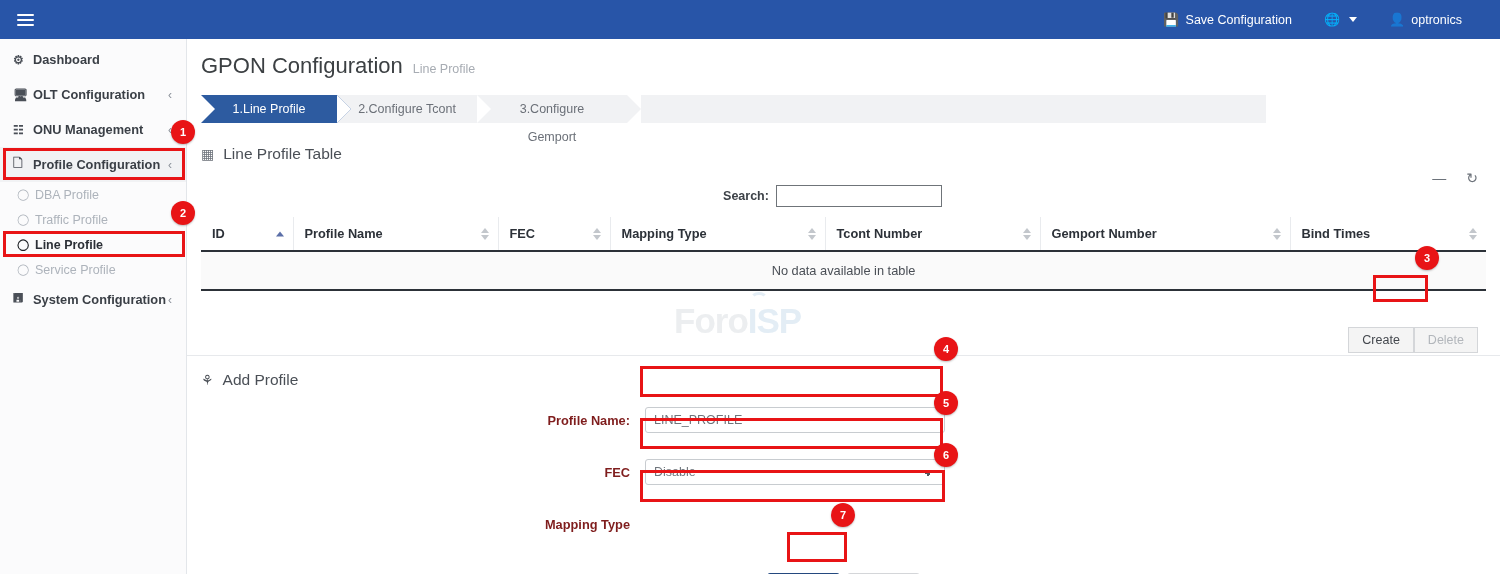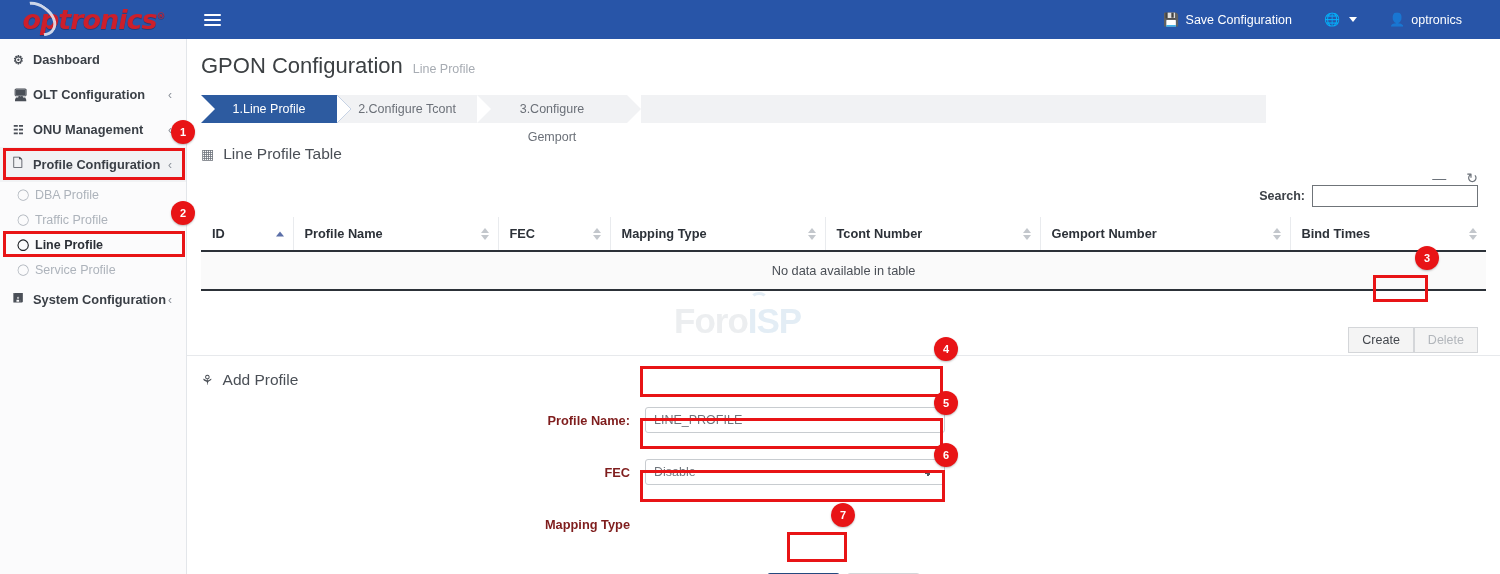--- a/index.html
+++ b/index.html
@@ -144,21 +144,21 @@
     display:flex; align-items:center; gap:9px;
     margin:22px 0 0 14px; font-size:15.5px; color:#4a4f56;
   }
   #card-tools {
     position:absolute; right:22px; top:132px;
     display:flex; gap:20px; align-items:center; color:#6c727a; font-size:14px;
   }
   .tool-btn { cursor:pointer; line-height:1; }
 
   #search-row {
-    display:flex; justify-content:flex-end; align-items:center;
+    display:flex; justify-content:center; align-items:center;
     margin:22px 22px 0 0; gap:7px;
   }
   #search-label { font-size:12.5px; font-weight:bold; color:#3d4248; }
   #search-input {
     width:166px; height:22px;
     border:1px solid #6f7479; background:#fff;
     font-family:"Liberation Sans", sans-serif; font-size:12px;
     padding:0 4px;
   }
 
@@ -285,24 +285,20 @@
     background:#e81416; color:#fff; font-size:11px; font-weight:bold;
     display:flex; align-items:center; justify-content:center;
     z-index:50; box-shadow:0 1px 2px rgba(0,0,0,.25);
     font-family:"Liberation Sans", sans-serif;
   }
 </style>
 </head>
 <body>
 
 <div id="topbar">
-  <div id="logo-area">
-    <div id="logo-swoosh"></div>
-    <div id="logo-text"><span>optronics</span><span id="logo-reg">®</span></div>
-  </div>
   <div id="hamburger">
     <i></i>
     <i></i>
     <i></i>
   </div>
   <div id="topbar-right">
     <div class="tb-item">
       <span class="tb-ico">💾</span>
       <span>Save Configuration</span>
     </div>

